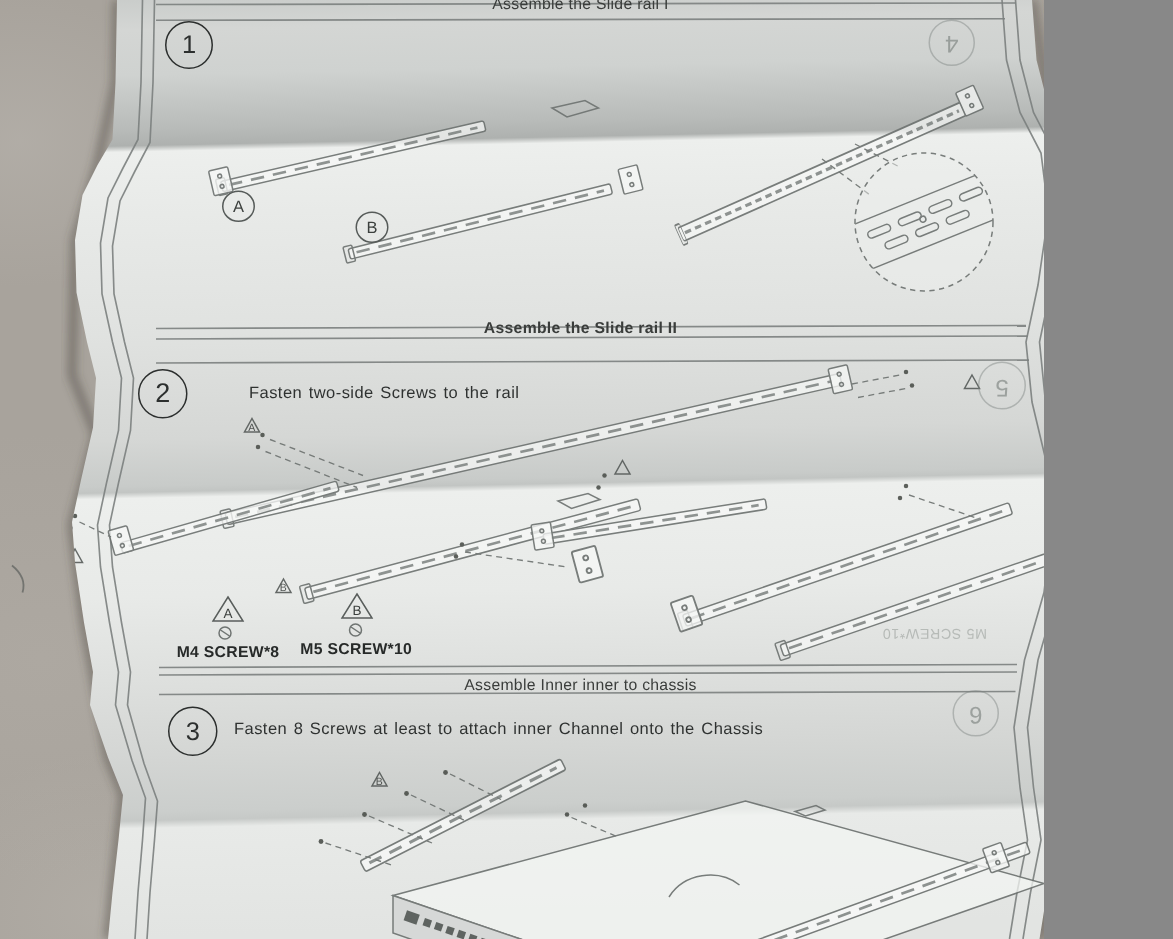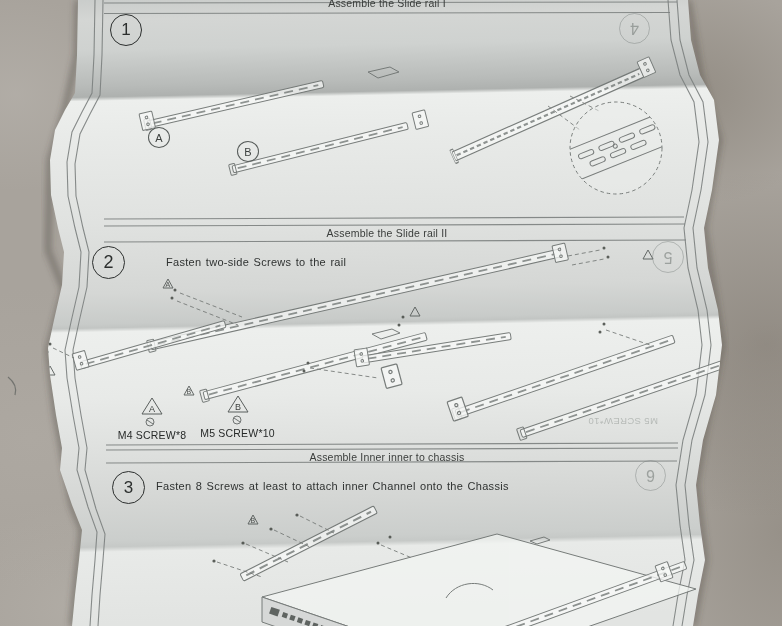--- a/index.html
+++ b/index.html
@@ -1,17 +1,17 @@
 <!DOCTYPE html>
 <html><head>
 <meta charset="utf-8">
 <style>
   html,body{margin:0;padding:0;background:#888;}
   .scene{
-    position:relative;width:782px;height:626px;overflow:hidden;
+    position:relative;width:696px;height:626px;overflow:hidden;
     font-family:"Liberation Sans",sans-serif;
     background-color:#a8a39c;
     background-image:
       radial-gradient(ellipse 220px 160px at 88% 15%, rgba(130,123,113,.55), transparent 70%),
       radial-gradient(ellipse 300px 240px at 98% 55%, rgba(118,111,102,.45), transparent 72%),
       radial-gradient(ellipse 200px 300px at 100% 85%, rgba(125,118,108,.4), transparent 70%),
       radial-gradient(ellipse 160px 130px at 2% 15%, rgba(186,182,176,.5), transparent 75%),
       radial-gradient(ellipse 260px 200px at 4% 70%, rgba(178,173,166,.5), transparent 75%),
       radial-gradient(ellipse 180px 140px at 10% 97%, rgba(186,182,175,.45), transparent 75%);
   }
@@ -25,21 +25,21 @@
       #edefed 334px,#e8eae8 400px,#dee0de 455px,#d4d6d4 505px,#cbcecc 543px,#c6c9c7 549px,
       #e8eae8 554px,#e2e4e2 626px);
   }
   .txt{position:absolute;color:#2f3231;}
   .h-label{position:absolute;left:104px;width:566px;text-align:center;font-size:10.5px;color:#3a3d3b;letter-spacing:.2px;}
   .step-circle{position:absolute;border:1.7px solid #2c2f2e;border-radius:50%;display:flex;align-items:center;justify-content:center;color:#2c2f2e;}
   .instr{font-size:11px;letter-spacing:.3px;word-spacing:1px;}
   .cl{display:inline-flex;align-items:center;justify-content:center;width:16px;height:14px;border:1px solid #565b59;border-radius:50%;font-size:9.5px;margin:0 2px;vertical-align:-3px;}
   .part-circle{position:absolute;width:20px;height:19px;border:1px solid #565b59;border-radius:50%;display:flex;align-items:center;justify-content:center;font-size:11px;color:#3c403e;}
   .legend-col{position:absolute;display:flex;flex-direction:column;align-items:center;gap:2px;}
-  .legend-label{font-size:10.5px;color:#272a29;letter-spacing:.2px;white-space:nowrap;}
+  .legend-label{font-size:10.5px;color:#272a29;letter-spacing:.2px;white-space:nowrap;font-weight:bold;}
   .ghost-num{position:absolute;border:1.5px solid rgba(125,130,128,.45);border-radius:50%;display:flex;align-items:center;justify-content:center;color:rgba(108,114,111,.55);transform:rotate(180deg);font-size:16px;}
   .ghost-text{position:absolute;left:578px;top:416px;width:90px;font-size:9.5px;color:rgba(118,124,120,.4);transform:rotate(180deg);letter-spacing:.4px;filter:blur(.3px);text-align:center;}
   .pen-mark{position:absolute;left:0;top:0;}
   
   .pl{stroke:#7b807e;stroke-width:1.1;fill:none;opacity:.9;}
   .ln{stroke:#6f7472;stroke-width:1;fill:none;}
   .body{fill:rgba(247,248,247,.78);stroke:#6f7472;stroke-width:1;}
   .slots{stroke:#878c8a;stroke-width:1.8;stroke-dasharray:9 6;fill:none;}
   .dash{stroke:#6f7472;stroke-width:.9;fill:none;stroke-dasharray:4 3;}
   .dot{fill:#50544f;stroke:none;}
@@ -233,21 +233,21 @@
       </g>
     </svg>
 
     <div class="h-label" style="top:-3px;">Assemble the Slide rail I</div>
     <div class="step-circle" style="left:110px;top:14px;width:30px;height:30px;font-size:17px;">
       <span>1</span>
     </div>
     <div class="part-circle" style="left:148px;top:127px;">A</div>
     <div class="part-circle" style="left:237px;top:141px;">B</div>
 
-    <div class="h-label" style="top:227px;">Assemble the Slide rail II</div>
+    <div class="h-label" style="top:213px;font-weight:bold;">Assemble the Slide rail II</div>
     <div class="step-circle" style="left:92px;top:246px;width:31px;height:31px;font-size:18px;">
       <span>2</span>
     </div>
     <div class="txt instr" style="left:133px;top:256px;padding-left:33px;">Fasten two-side Screws to the rail</div>
 
     <div class="legend-col" style="left:122px;top:397px;width:60px;">
       <svg width="22" height="18">
         <path d="M11,1 L21,17 L1,17 Z" class="tri"></path>
         <text x="11" y="15" text-anchor="middle" style="font-size:9px;fill:#3c403e;">A</text>
       </svg>

